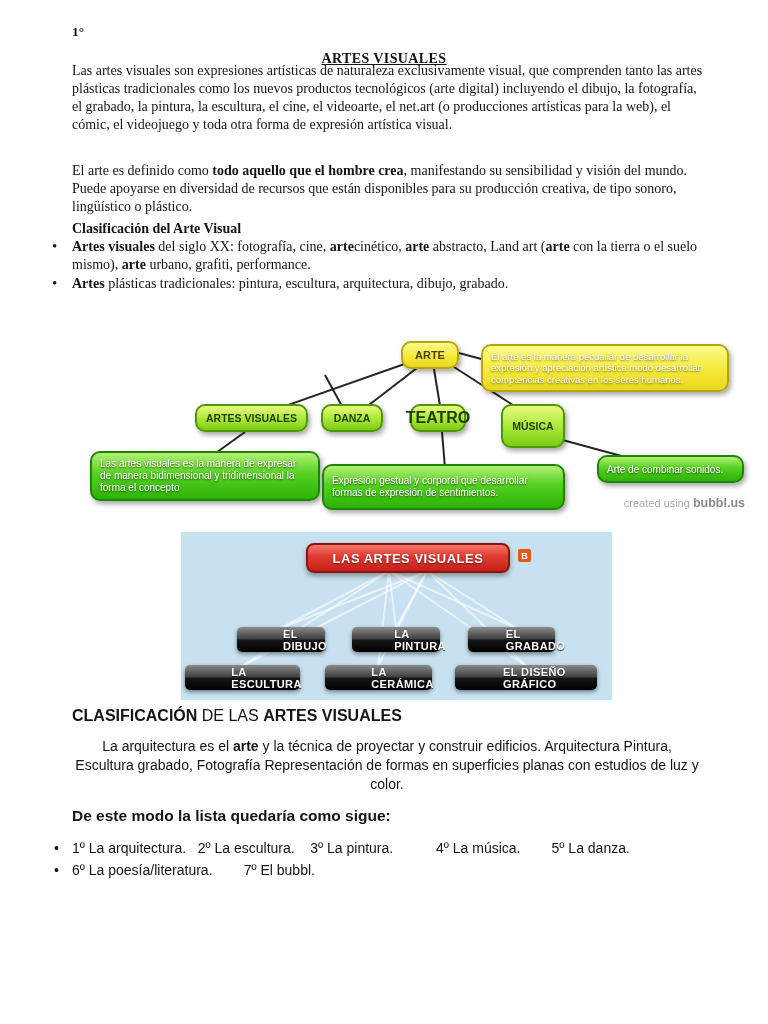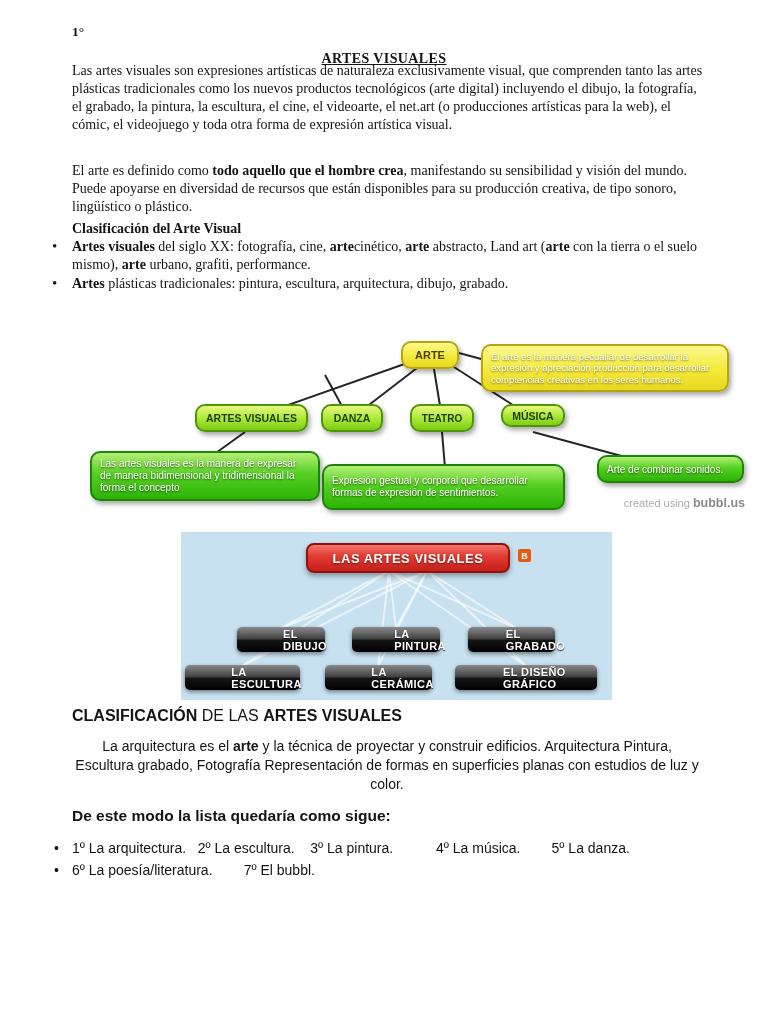--- a/index.html
+++ b/index.html
@@ -29,22 +29,22 @@
   .yg{background:linear-gradient(180deg,#e9f880 0%,#aee93a 50%,#7ccc14 100%);
       border:2px solid #4e9608;color:#1f3d00;font-weight:bold;justify-content:center;text-align:center;}
   .y{background:linear-gradient(180deg,#fdfa8c 0%,#f4e93a 55%,#e8d71d 100%);border:2px solid #b5a50e;}
   .n-danza-desc{left:30px;top:11px;width:243px;height:36px;font-size:10px;line-height:12px;}
   .n-arte{left:316px;top:13px;width:58px;height:28px;font-size:11px;font-weight:bold;
           color:#4a4200;justify-content:center;}
   .n-arte-desc{left:396px;top:16px;width:248px;height:48px;font-size:9.5px;line-height:11.5px;
                color:#fff;text-shadow:0 1px 2px rgba(0,0,0,.55);}
   .n-av{left:110px;top:76px;width:113px;height:28px;font-size:10.5px;}
   .n-danza{left:236px;top:76px;width:62px;height:28px;font-size:10.5px;}
-  .n-teatro{left:325px;top:76px;width:64px;height:28px;font-size:10px;}
-  .n-musica{left:416px;top:76px;width:64px;height:23px;font-size:10.5px;}
+  .n-teatro{left:325px;top:76px;width:56px;height:28px;font-size:16px;}
+  .n-musica{left:416px;top:76px;width:64px;height:44px;font-size:10.5px;}
   .n-vis-desc{left:5px;top:123px;width:230px;height:50px;font-size:10px;line-height:12px;}
   .n-teatro-desc{left:237px;top:136px;width:243px;height:46px;font-size:10px;line-height:12px;}
   .n-musica-desc{left:512px;top:127px;width:147px;height:28px;font-size:10px;}
   .d1-watermark{position:absolute;right:0;top:168px;font-size:11px;color:#aaa;
                 font-family:"Liberation Sans",sans-serif;}
   .d1-watermark b{color:#8a8a8a;font-size:12.5px;}
 
   
   .d2{left:181px;top:532px;width:431px;height:168px;background:#c7e1f0;}
   .d2 svg{position:absolute;left:0;top:0;}
@@ -100,21 +100,21 @@
       <line x1="348" y1="35" x2="357" y2="90"></line>
       <line x1="355" y1="30" x2="448" y2="90"></line>
       <line x1="374" y1="25" x2="400" y2="32"></line>
       <line x1="240" y1="47" x2="258" y2="80"></line>
       <line x1="160" y1="104" x2="128" y2="127"></line>
       <line x1="357" y1="104" x2="360" y2="140"></line>
       <line x1="448" y1="104" x2="555" y2="133"></line>
     </g>
   </svg>
   <div class="node y n-arte">ARTE</div>
-  <div class="node y n-arte-desc">El arte es la manera pecualiar de desarrollar la expresión y apreciación producción para desarrollar comptencias creativas en los seres humanos.</div>
+  <div class="node y n-arte-desc">El arte es la manera pecualiar de desarrollar la expresión y apreciación artística modo desarrollar comptencias creativas en los seres humanos.</div>
   <div class="node yg n-av">ARTES VISUALES</div>
   <div class="node yg n-danza">DANZA</div>
   <div class="node yg n-teatro">TEATRO</div>
   <div class="node yg n-musica">MÚSICA</div>
   <div class="node g n-vis-desc">Las artes visuales es la manera de expresar de manera bidimensional y tridimensional la forma el concepto</div>
   <div class="node g n-teatro-desc">Expresión gestual y corporal que desarrollar formas de expresión de sentimientos.</div>
   <div class="node g n-musica-desc">Arte de combinar sonidos.</div>
   <div class="d1-watermark"><span>created using </span><b>bubbl.us</b></div>
 </div>
 

